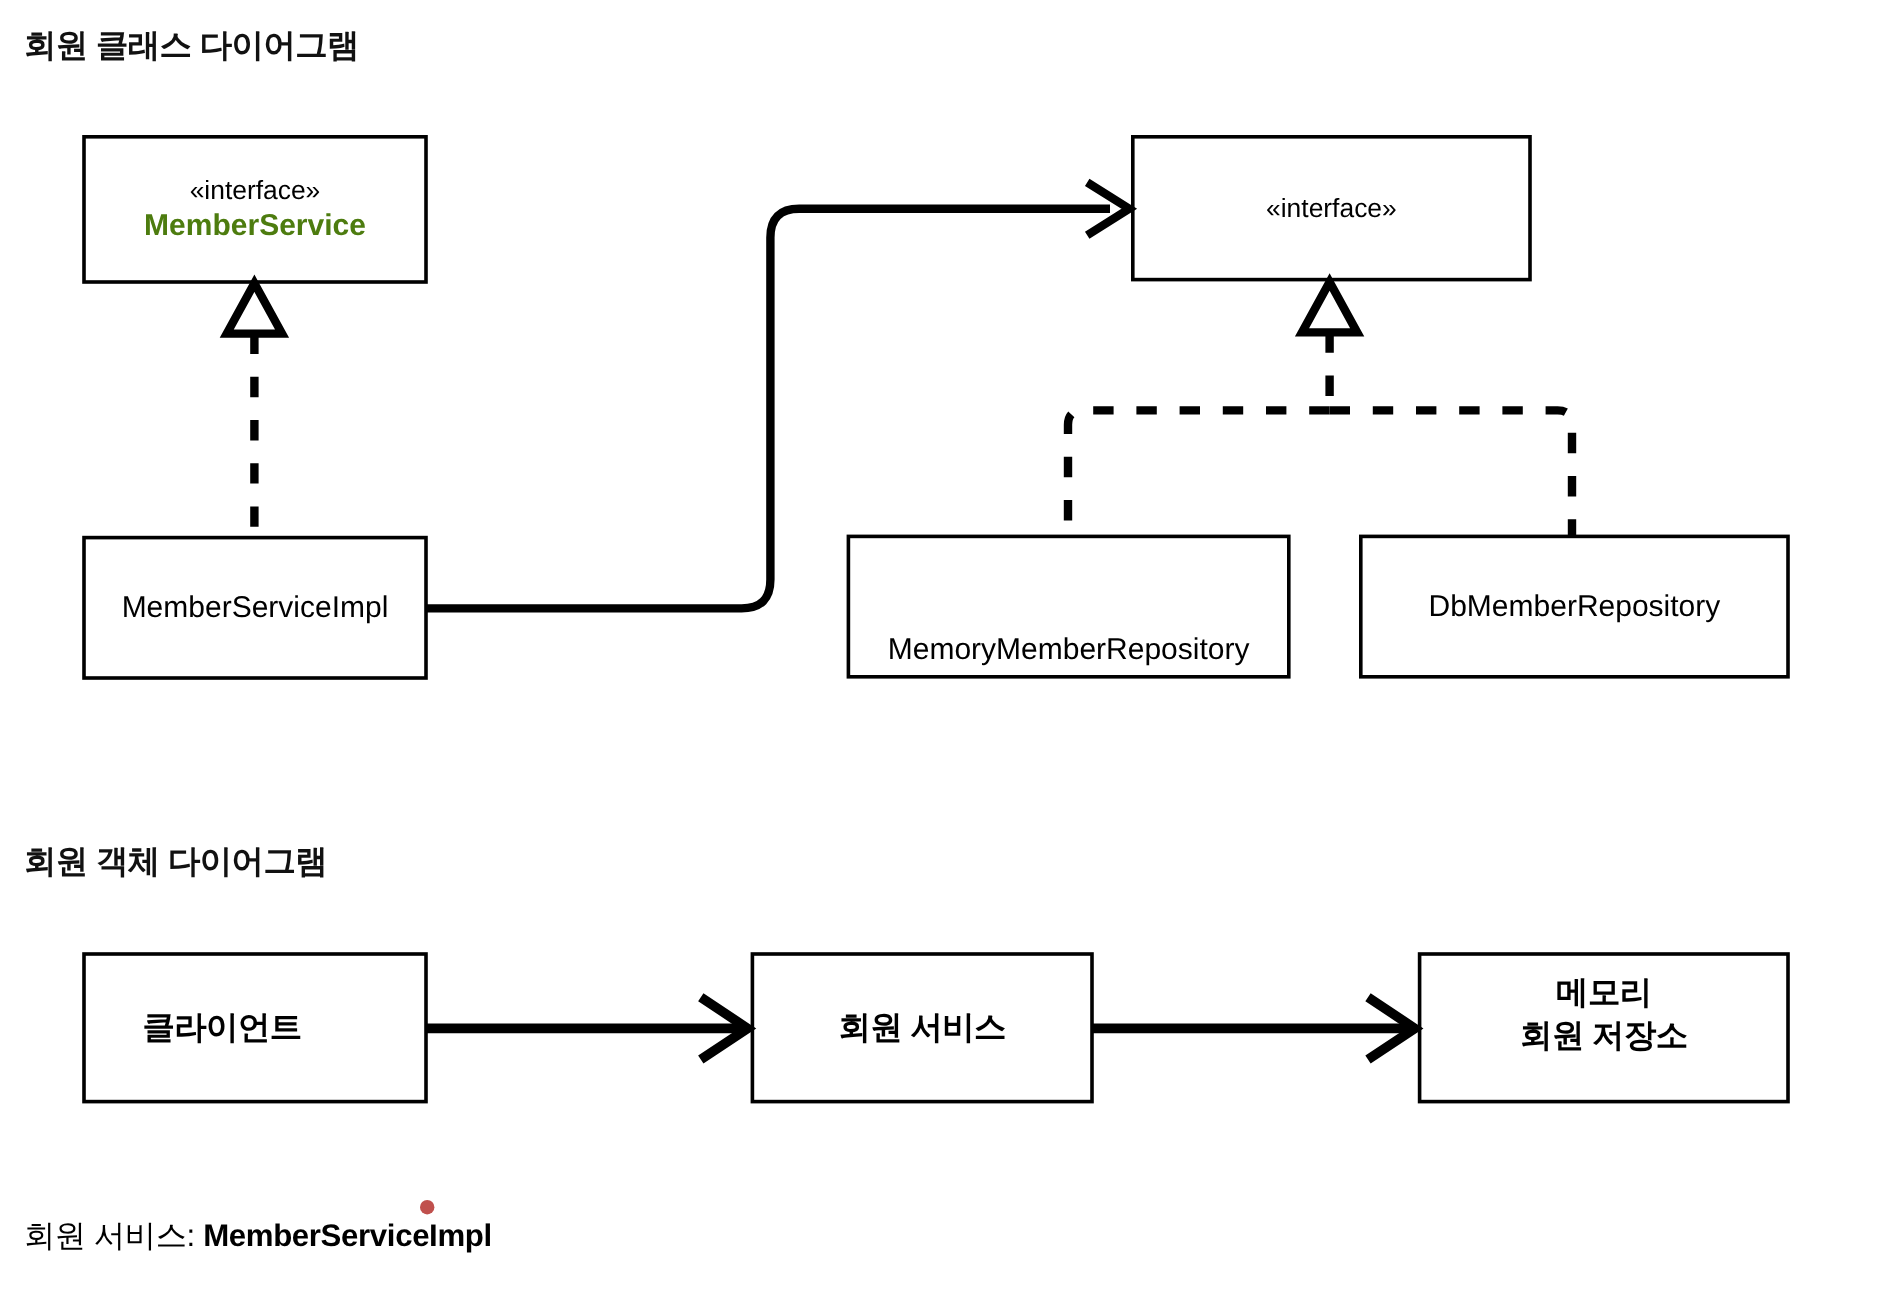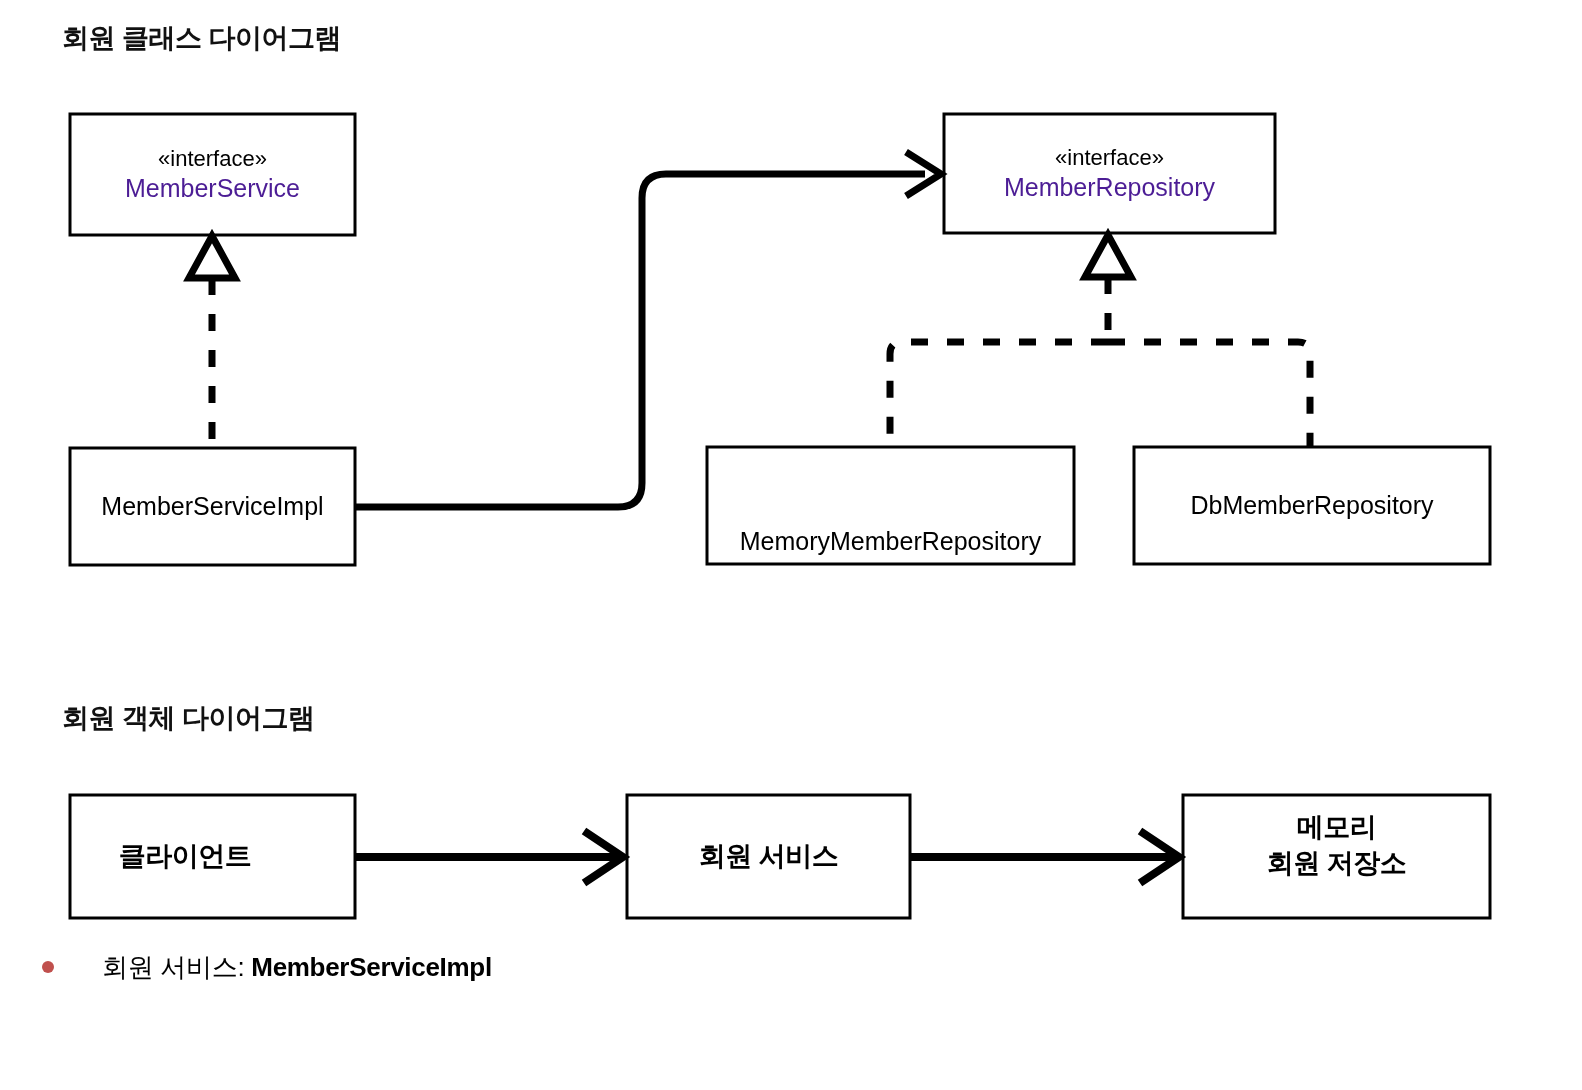--- a/index.html
+++ b/index.html
@@ -15,21 +15,20 @@
     color: #000000;
     overflow: hidden;
   }
   .section-title {
     position: absolute;
     font-weight: bold;
     font-size: 27px;
     color: #111111;
     letter-spacing: -0.5px;
     white-space: nowrap;
-    margin-left: 42px;
   }
   #class-diagram-title { left: 20px; top: 20px; }
   #object-diagram-title { left: 20px; top: 700px; }
 
   #diagram-canvas {
     position: absolute;
     left: 0;
     top: 0;
     width: 1582px;
     height: 1090px;
@@ -45,45 +44,46 @@
     pointer-events: none;
   }
   .stereotype {
     font-size: 22px;
     font-weight: normal;
     line-height: 1.25;
     color: #000;
   }
   .type-name-bold {
     font-size: 25px;
-    font-weight: normal;
+    font-weight: bold;
     line-height: 1.25;
-    color: #4c1d95;
+    color: #4d7c0f;
   }
   .type-name-plain {
     font-size: 25px;
     font-weight: normal;
     line-height: 1.25;
     color: #000;
   }
   .ko-label {
     font-size: 27px;
     font-weight: bold;
     line-height: 1.3;
     color: #000;
     letter-spacing: -0.5px;
   }
 
   #bullet-row {
     position: absolute;
     left: 20px;
-    top: 947px;
+    top: 1000px;
     display: flex;
-    align-items: center;
+    align-items: flex-end;
     height: 40px;
+    flex-direction: column;
   }
   #bullet-dot {
     width: 12px;
     height: 12px;
     border-radius: 50%;
     background: #c0504d;
     margin-left: 22px;
     margin-right: 48px;
     flex: 0 0 auto;
   }
@@ -143,21 +143,20 @@
   <polyline points="1140,831 1179,857 1140,883" fill="none" stroke="#000000" stroke-width="8" stroke-linecap="butt" stroke-linejoin="miter"></polyline>
 </svg>
 
 <div class="uml-box-label" style="left:70px; top:114px; width:285px; height:121px;">
   <span class="stereotype">«interface»</span>
   <span class="type-name-bold">MemberService</span>
 </div>
 
 <div class="uml-box-label" style="left:944px; top:114px; width:331px; height:119px;">
   <span class="stereotype">«interface»</span>
-  <span class="type-name-bold">MemberRepository</span>
 </div>
 
 <div class="uml-box-label" style="left:70px; top:448px; width:285px; height:117px;">
   <span class="type-name-plain">MemberServiceImpl</span>
 </div>
 
 <div class="uml-box-label" style="left:707px; top:461px; width:367px; height:82px;margin-top:40px;">
   <span class="type-name-plain">MemoryMemberRepository</span>
 </div>
 

